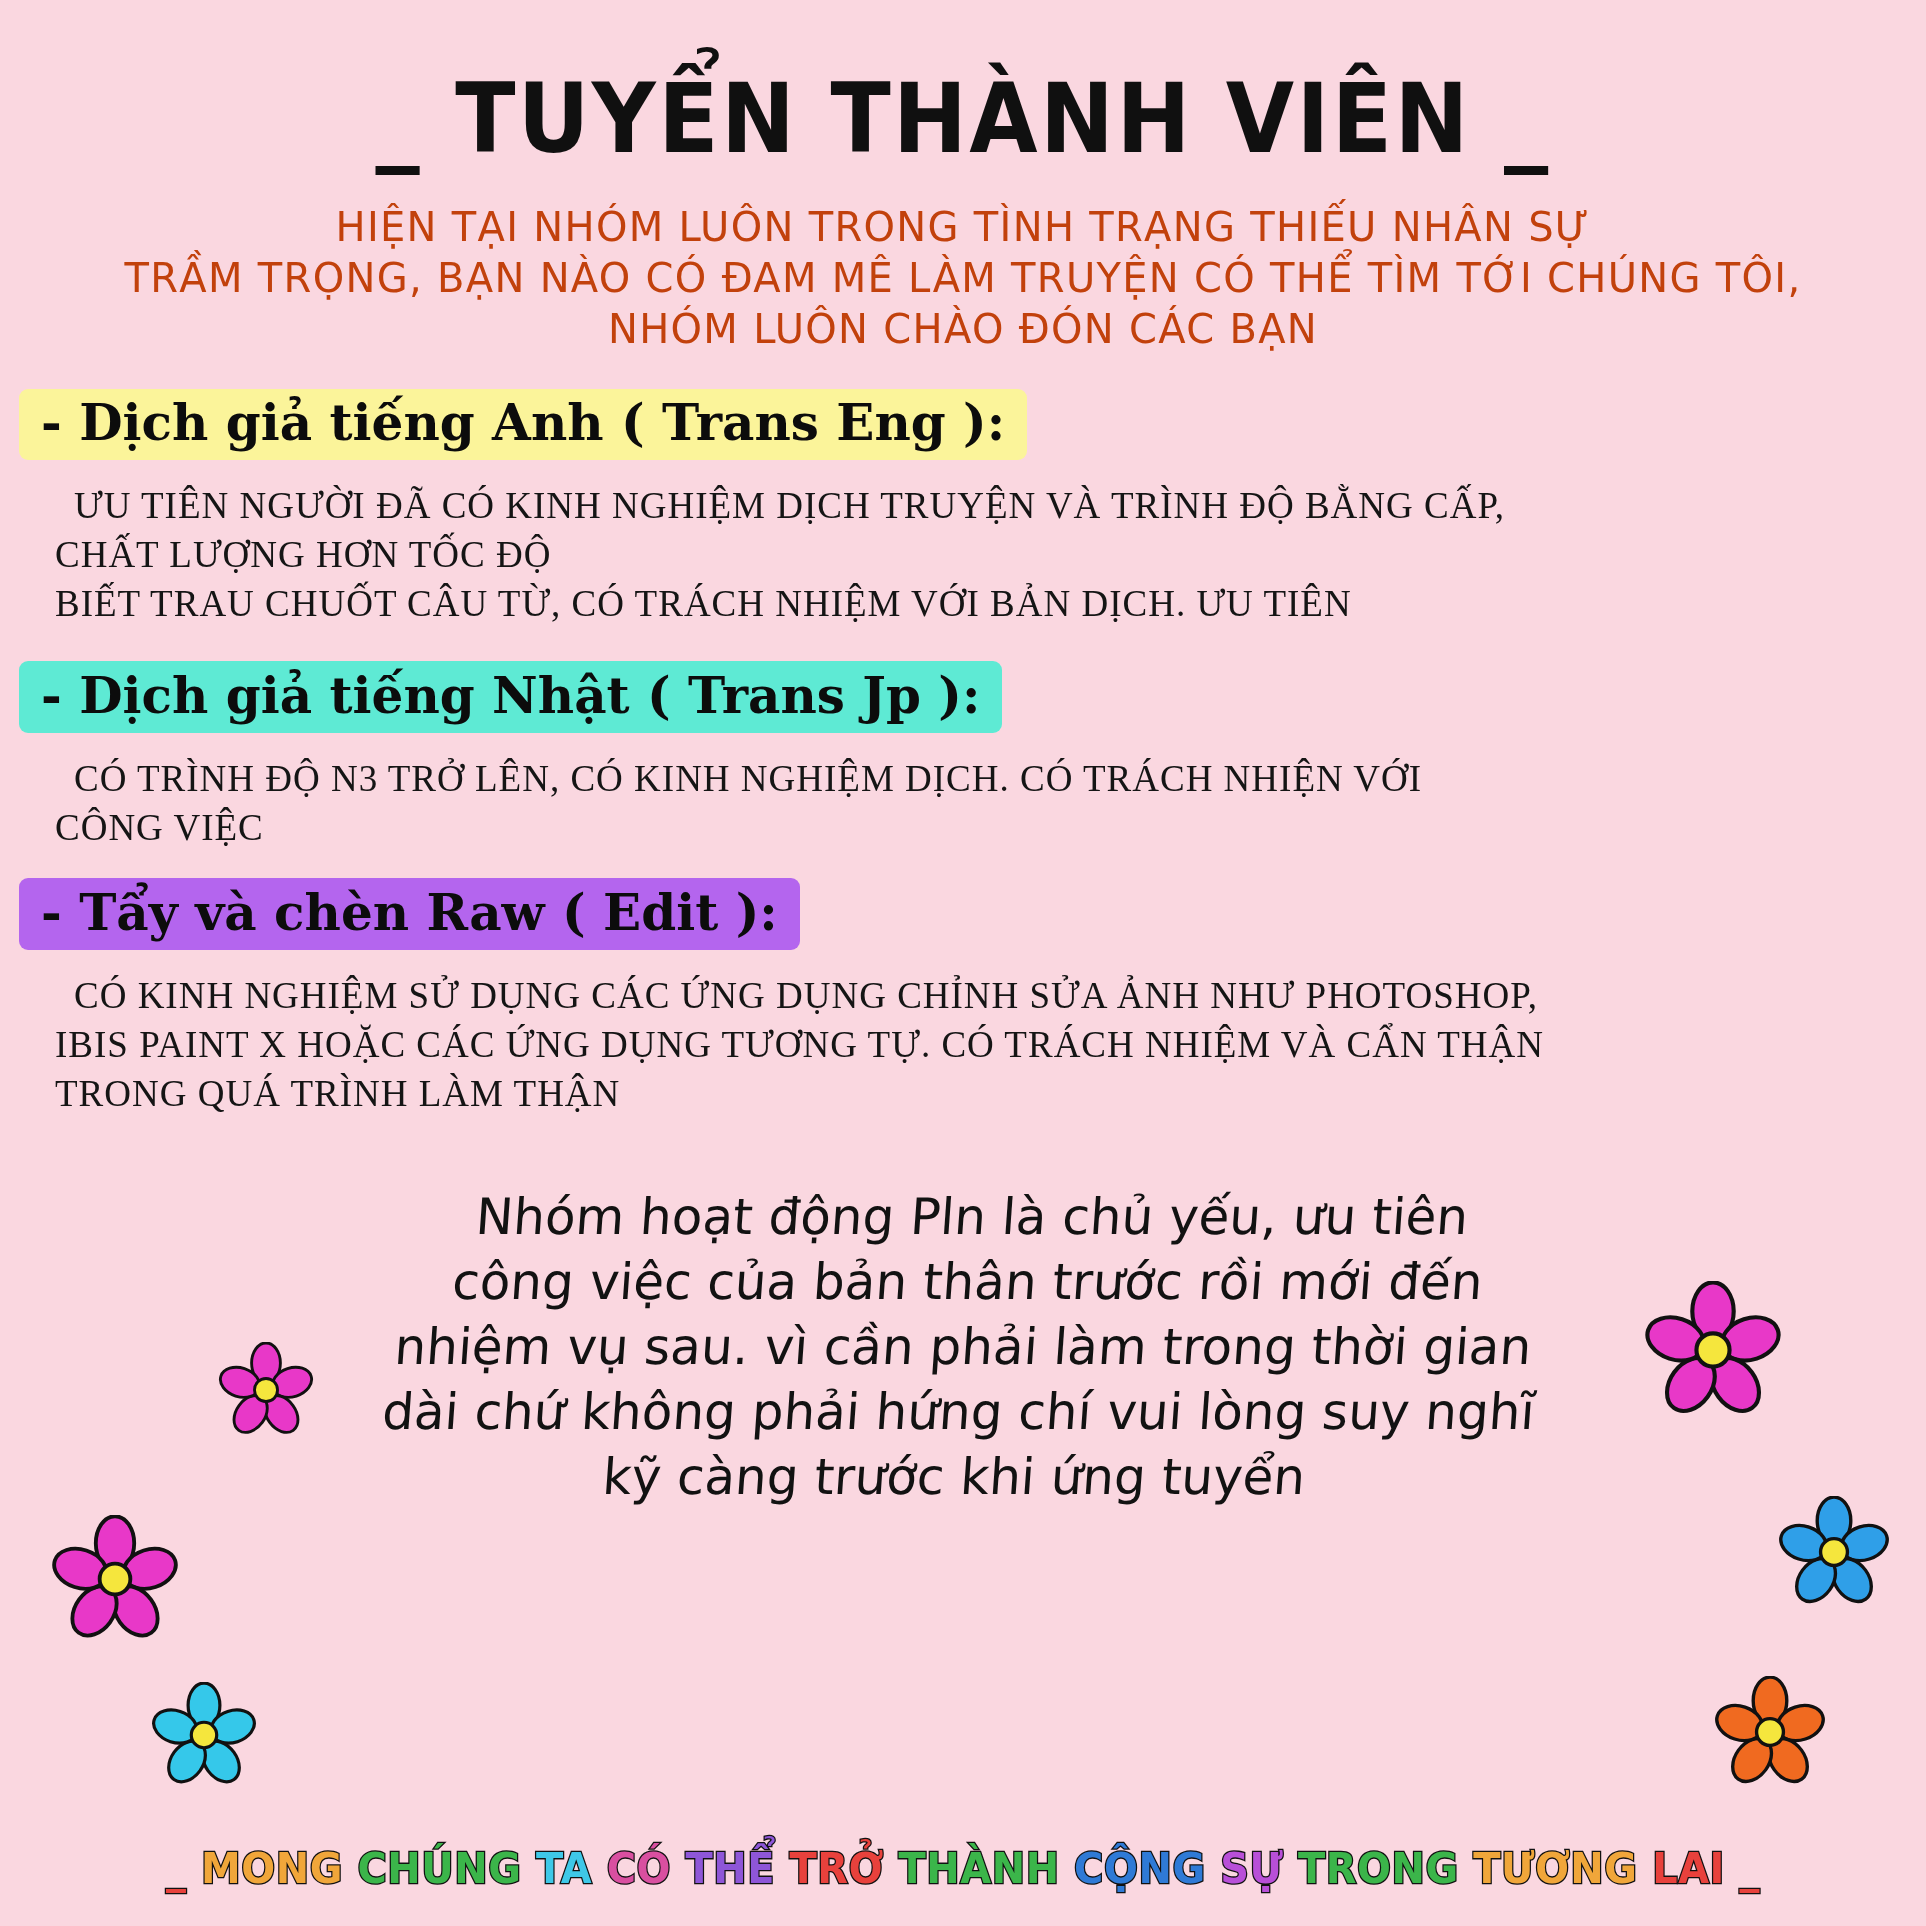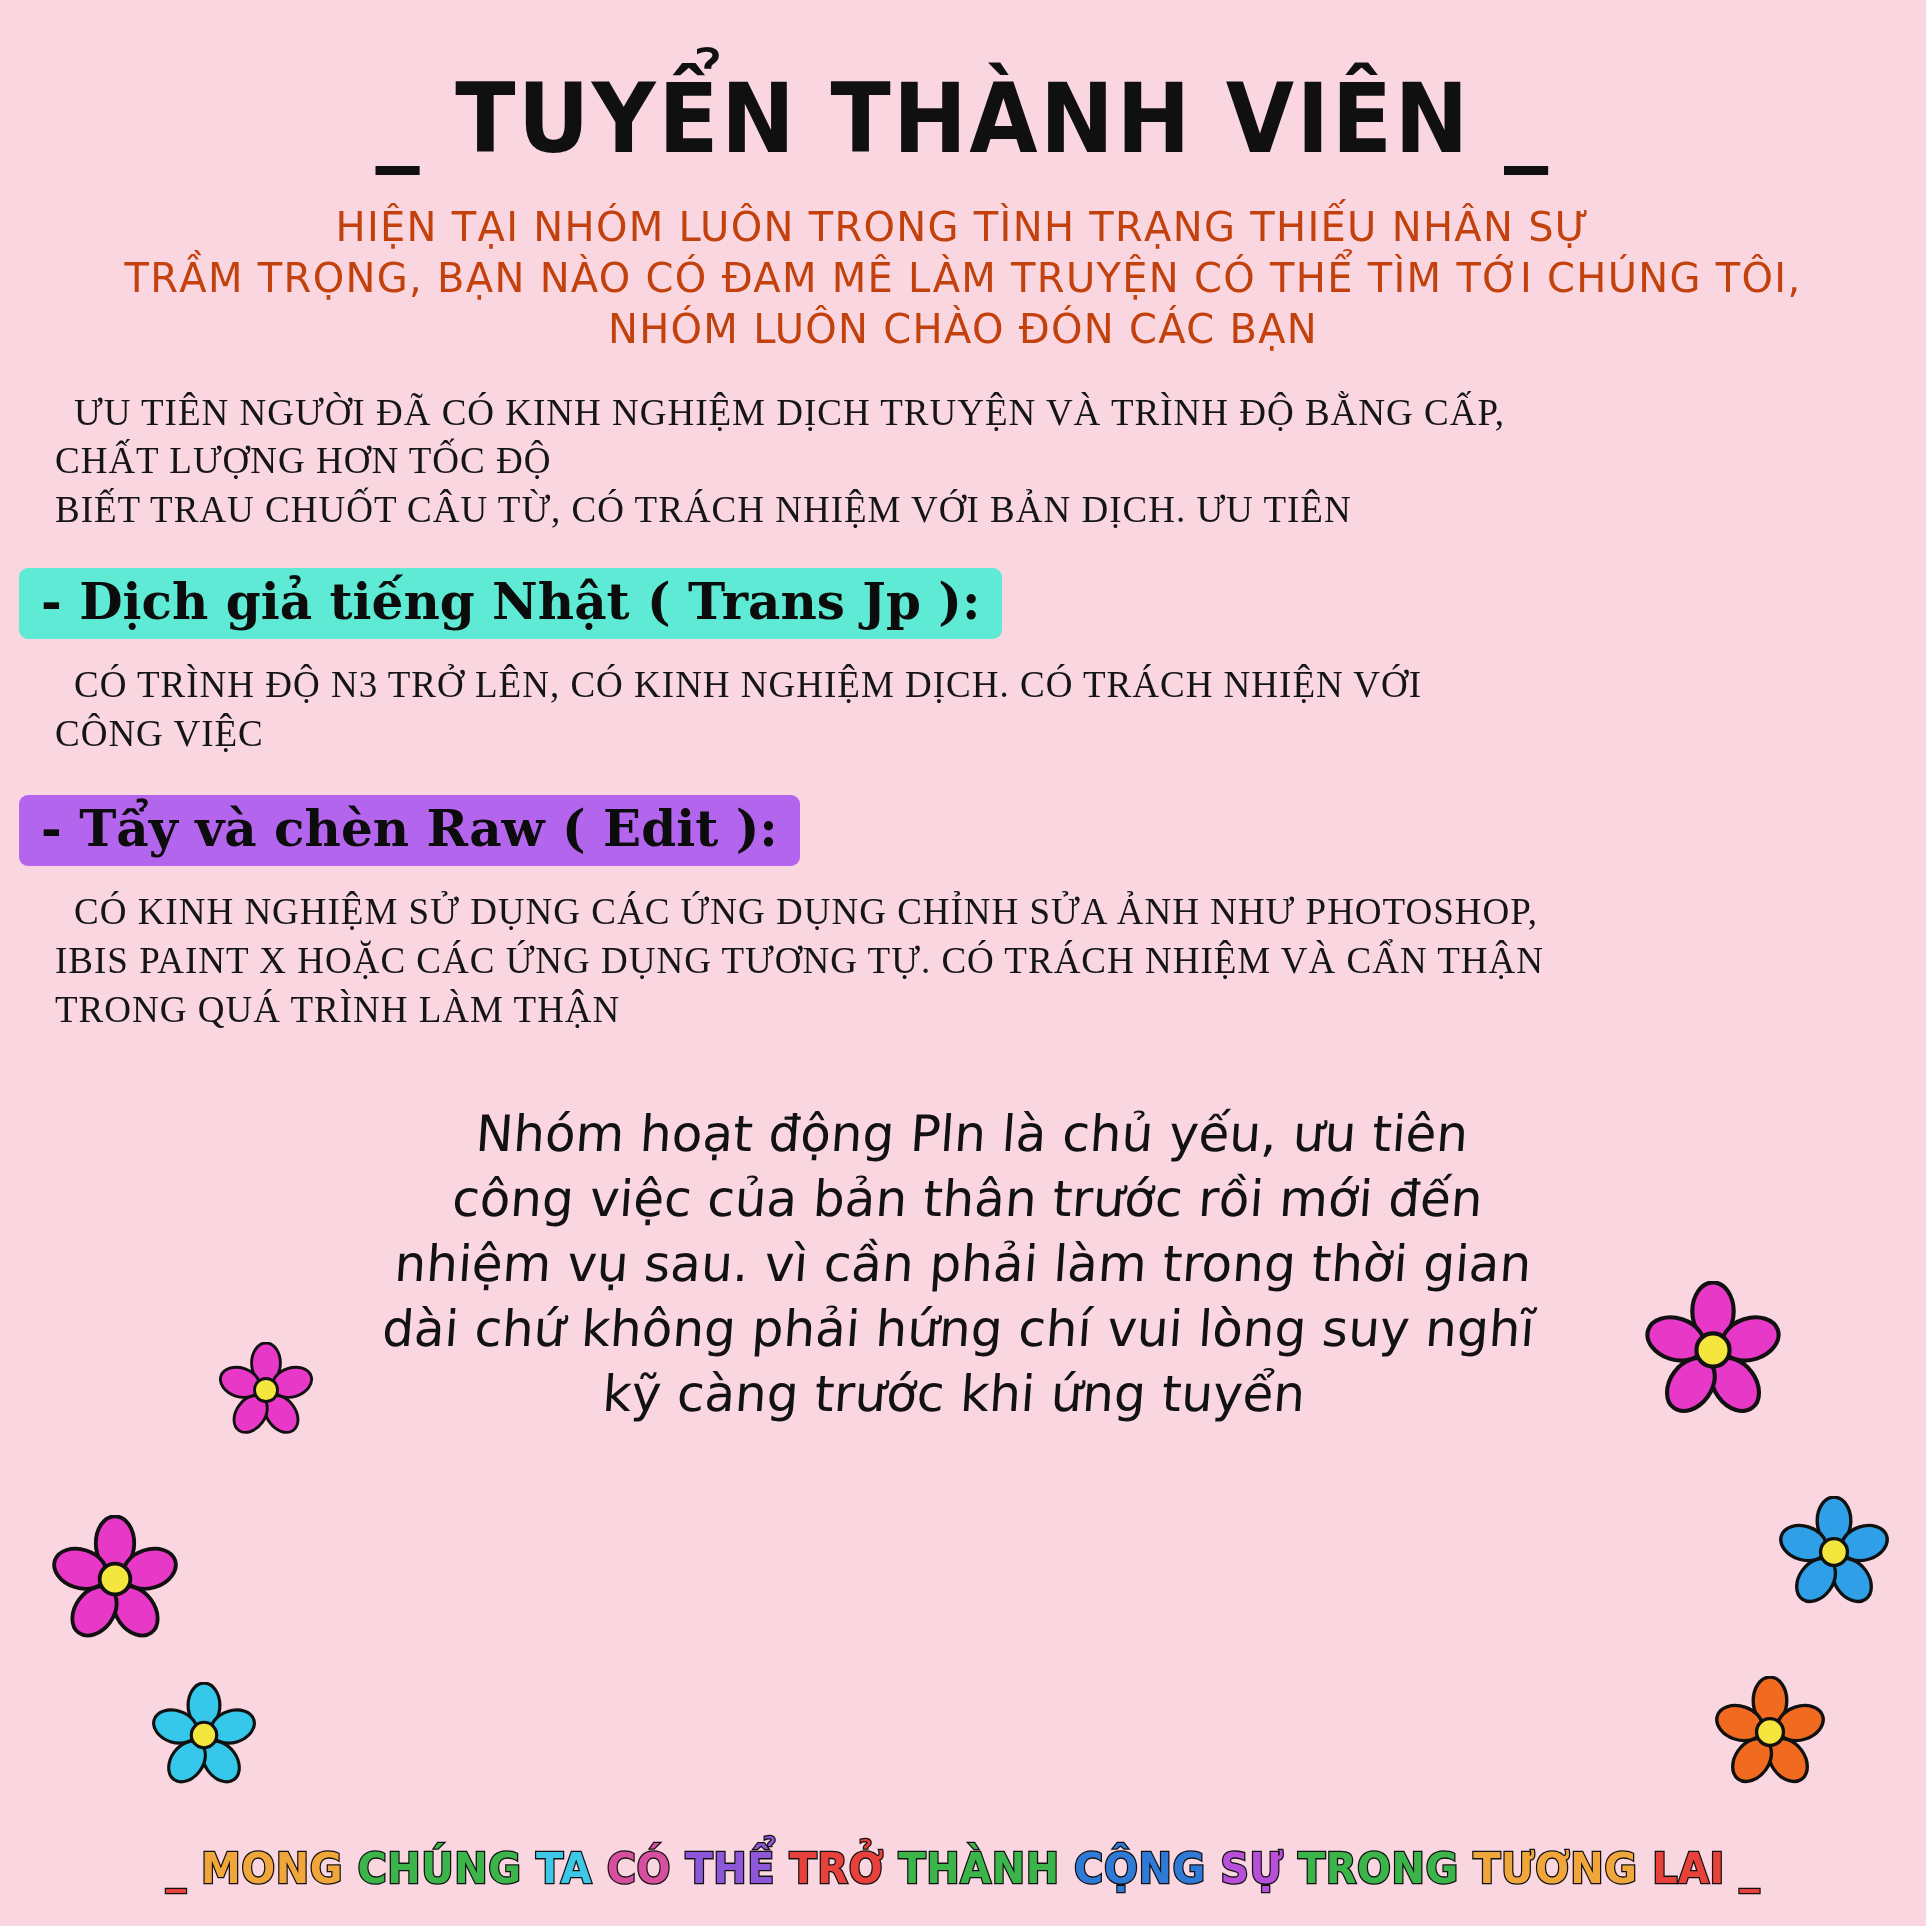--- a/index.html
+++ b/index.html
@@ -205,36 +205,37 @@
 
   <div class="title">_ TUYỂN THÀNH VIÊN _</div>
 
   <div class="intro">
     <div>HIỆN TẠI NHÓM LUÔN TRONG TÌNH TRẠNG THIẾU NHÂN SỰ</div>
     <div>TRẦM TRỌNG, BẠN NÀO CÓ ĐAM MÊ LÀM TRUYỆN CÓ THỂ TÌM TỚI CHÚNG TÔI,</div>
     <div>NHÓM LUÔN CHÀO ĐÓN CÁC BẠN</div>
   </div>
 
   <div class="sec-wrap">
+    <div class="section-head hl-yellow">- Dịch giả tiếng Anh ( Trans Eng ):</div>
     <div class="section-body">
       <div class="indent">ƯU TIÊN NGƯỜI ĐÃ CÓ KINH NGHIỆM DỊCH TRUYỆN VÀ TRÌNH ĐỘ BẰNG CẤP,</div>
       <div>CHẤT LƯỢNG HƠN TỐC ĐỘ</div>
       <div>BIẾT TRAU CHUỐT CÂU TỪ, CÓ TRÁCH NHIỆM VỚI BẢN DỊCH. ƯU TIÊN</div>
     </div>
   </div>
 
   <div class="sec-wrap">
     <div class="section-head hl-cyan">- Dịch giả tiếng Nhật ( Trans Jp ):</div>
     <div class="section-body">
       <div class="indent">CÓ TRÌNH ĐỘ N3 TRỞ LÊN, CÓ KINH NGHIỆM DỊCH. CÓ TRÁCH NHIỆN VỚI</div>
       <div>CÔNG VIỆC</div>
     </div>
   </div>
 
-  <div class="sec-wrap" style="margin-top:36px;">
+  <div class="sec-wrap" style="margin-top:26px;">
     <div class="section-head hl-purple">- Tẩy và chèn Raw ( Edit ):</div>
     <div class="section-body">
       <div class="indent">CÓ KINH NGHIỆM SỬ DỤNG CÁC ỨNG DỤNG CHỈNH SỬA ẢNH NHƯ PHOTOSHOP,</div>
       <div>IBIS PAINT X HOẶC CÁC ỨNG DỤNG TƯƠNG TỰ. CÓ TRÁCH NHIỆM VÀ CẨN THẬN</div>
       <div>TRONG QUÁ TRÌNH LÀM THẬN</div>
     </div>
   </div>
 
   <div class="note">
     <div>Nhóm hoạt động Pln là chủ yếu, ưu tiên</div>

